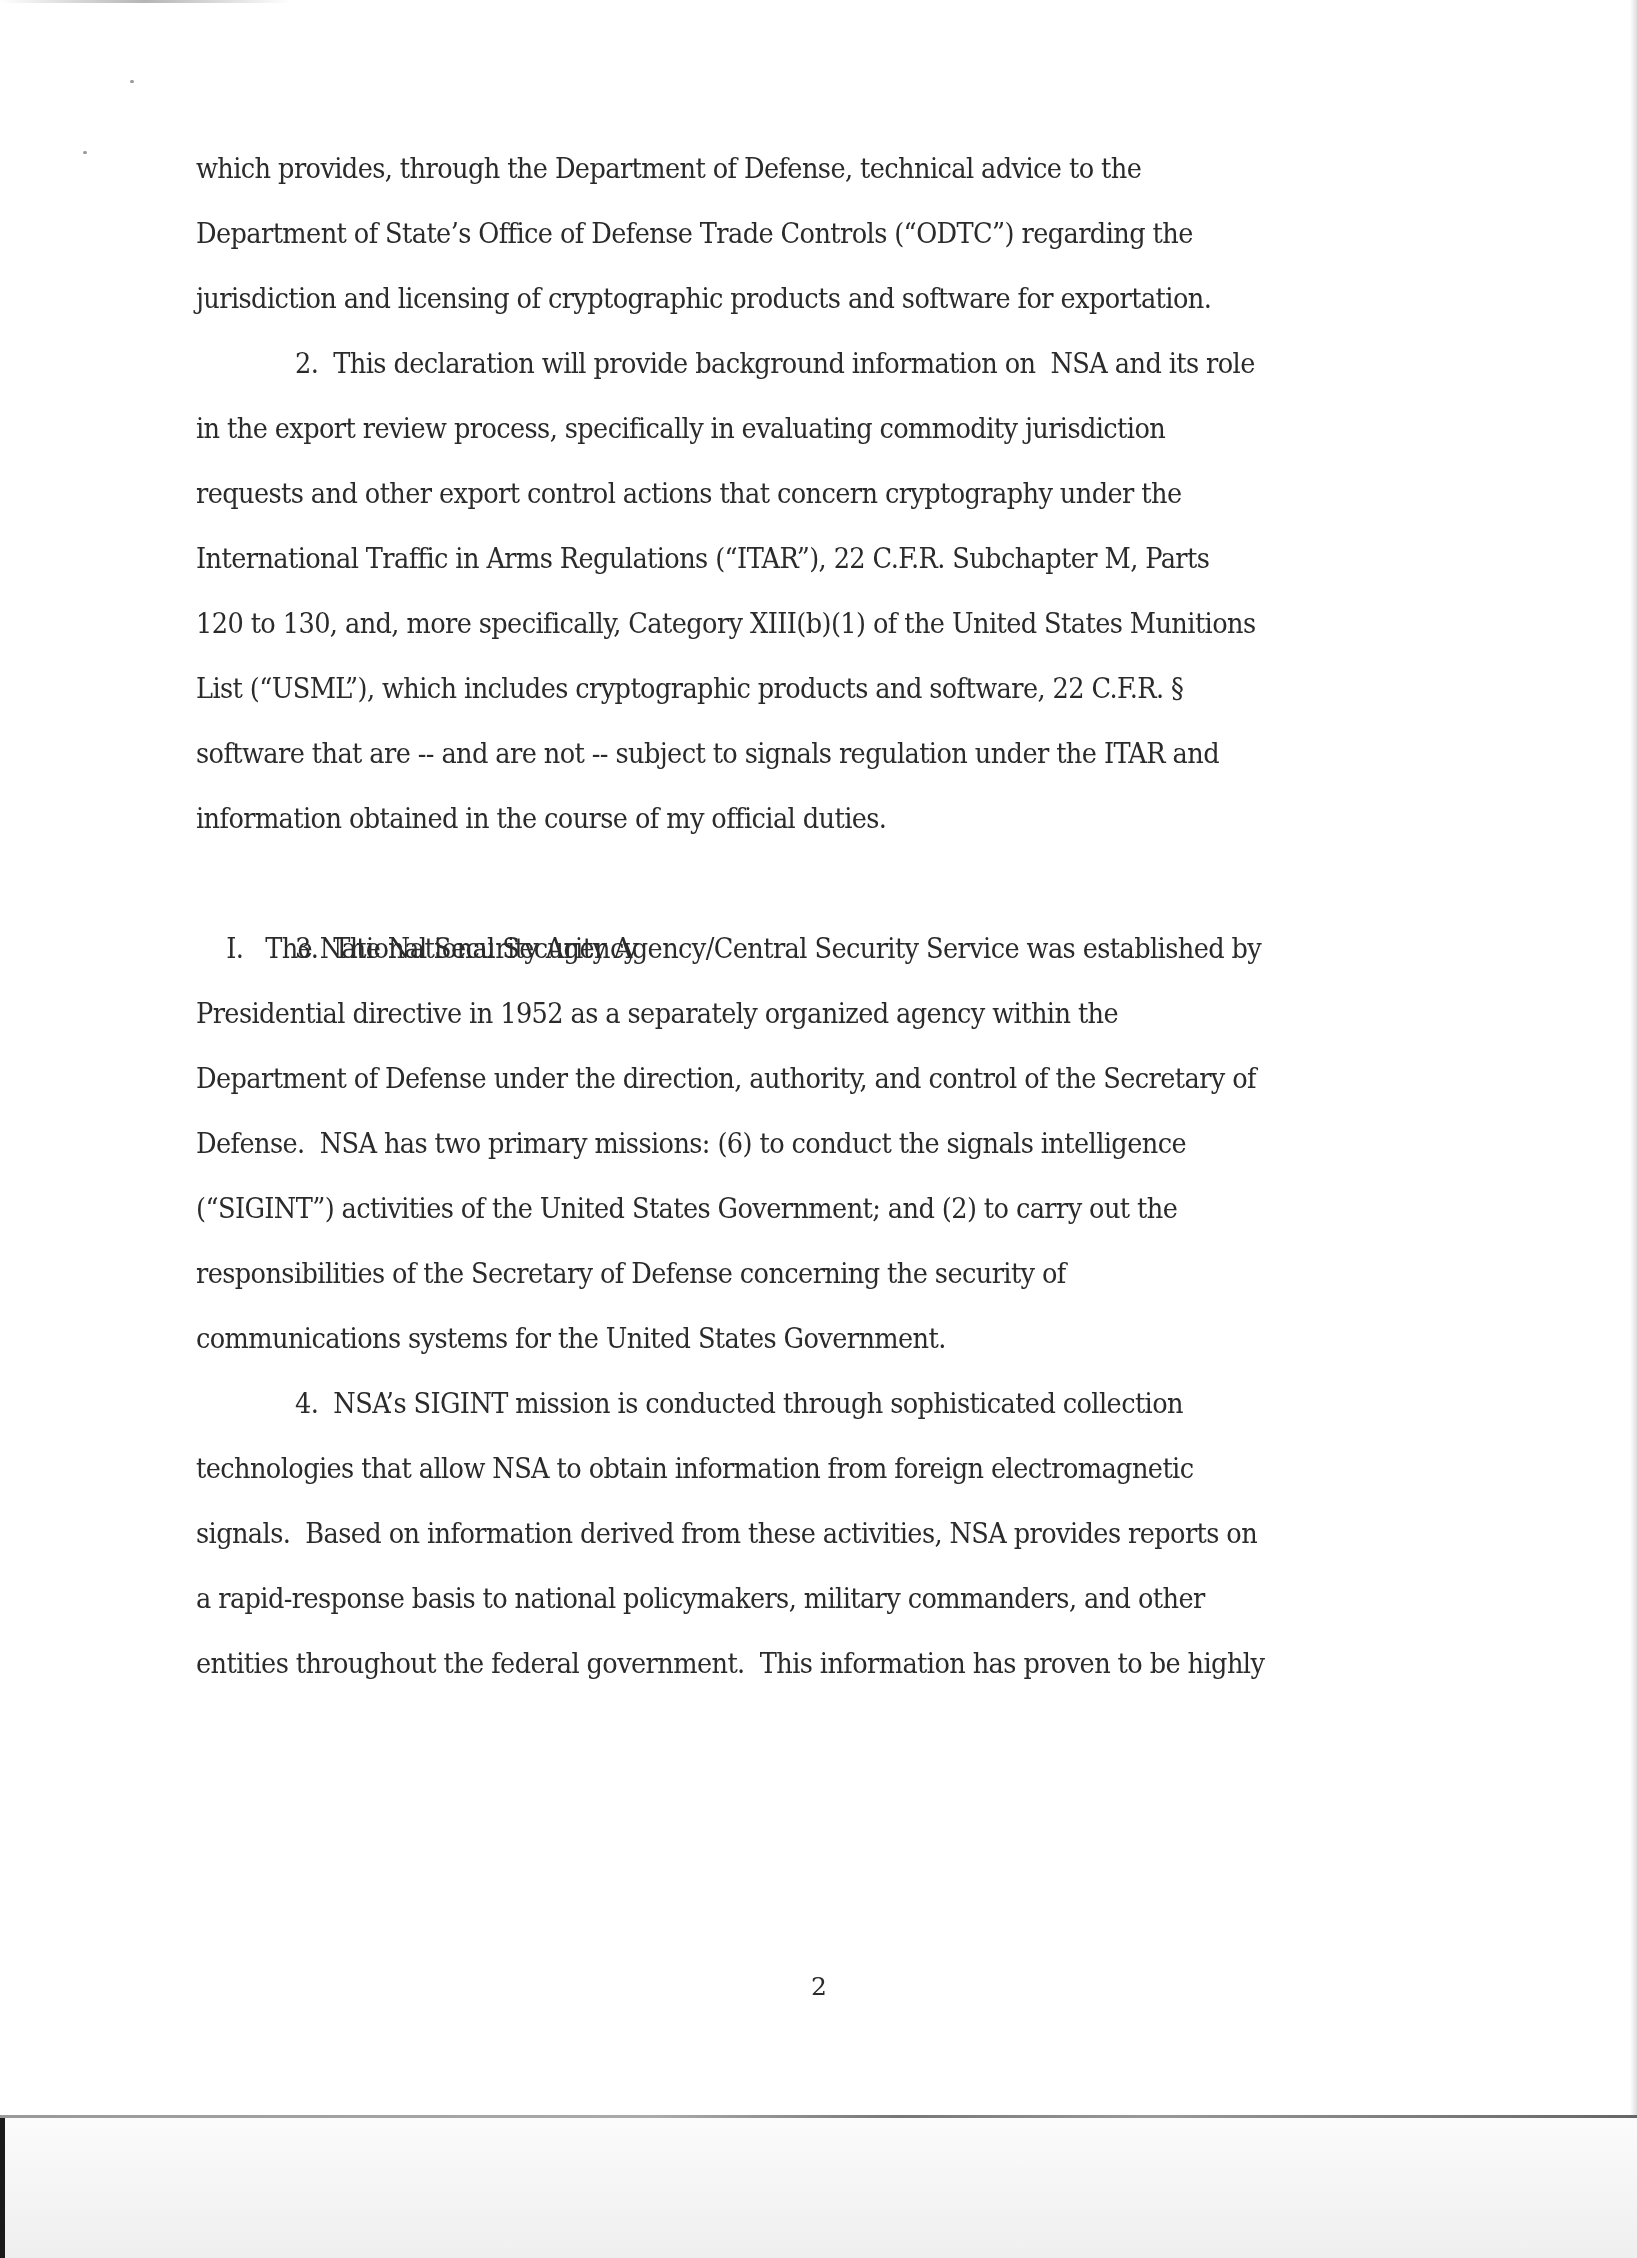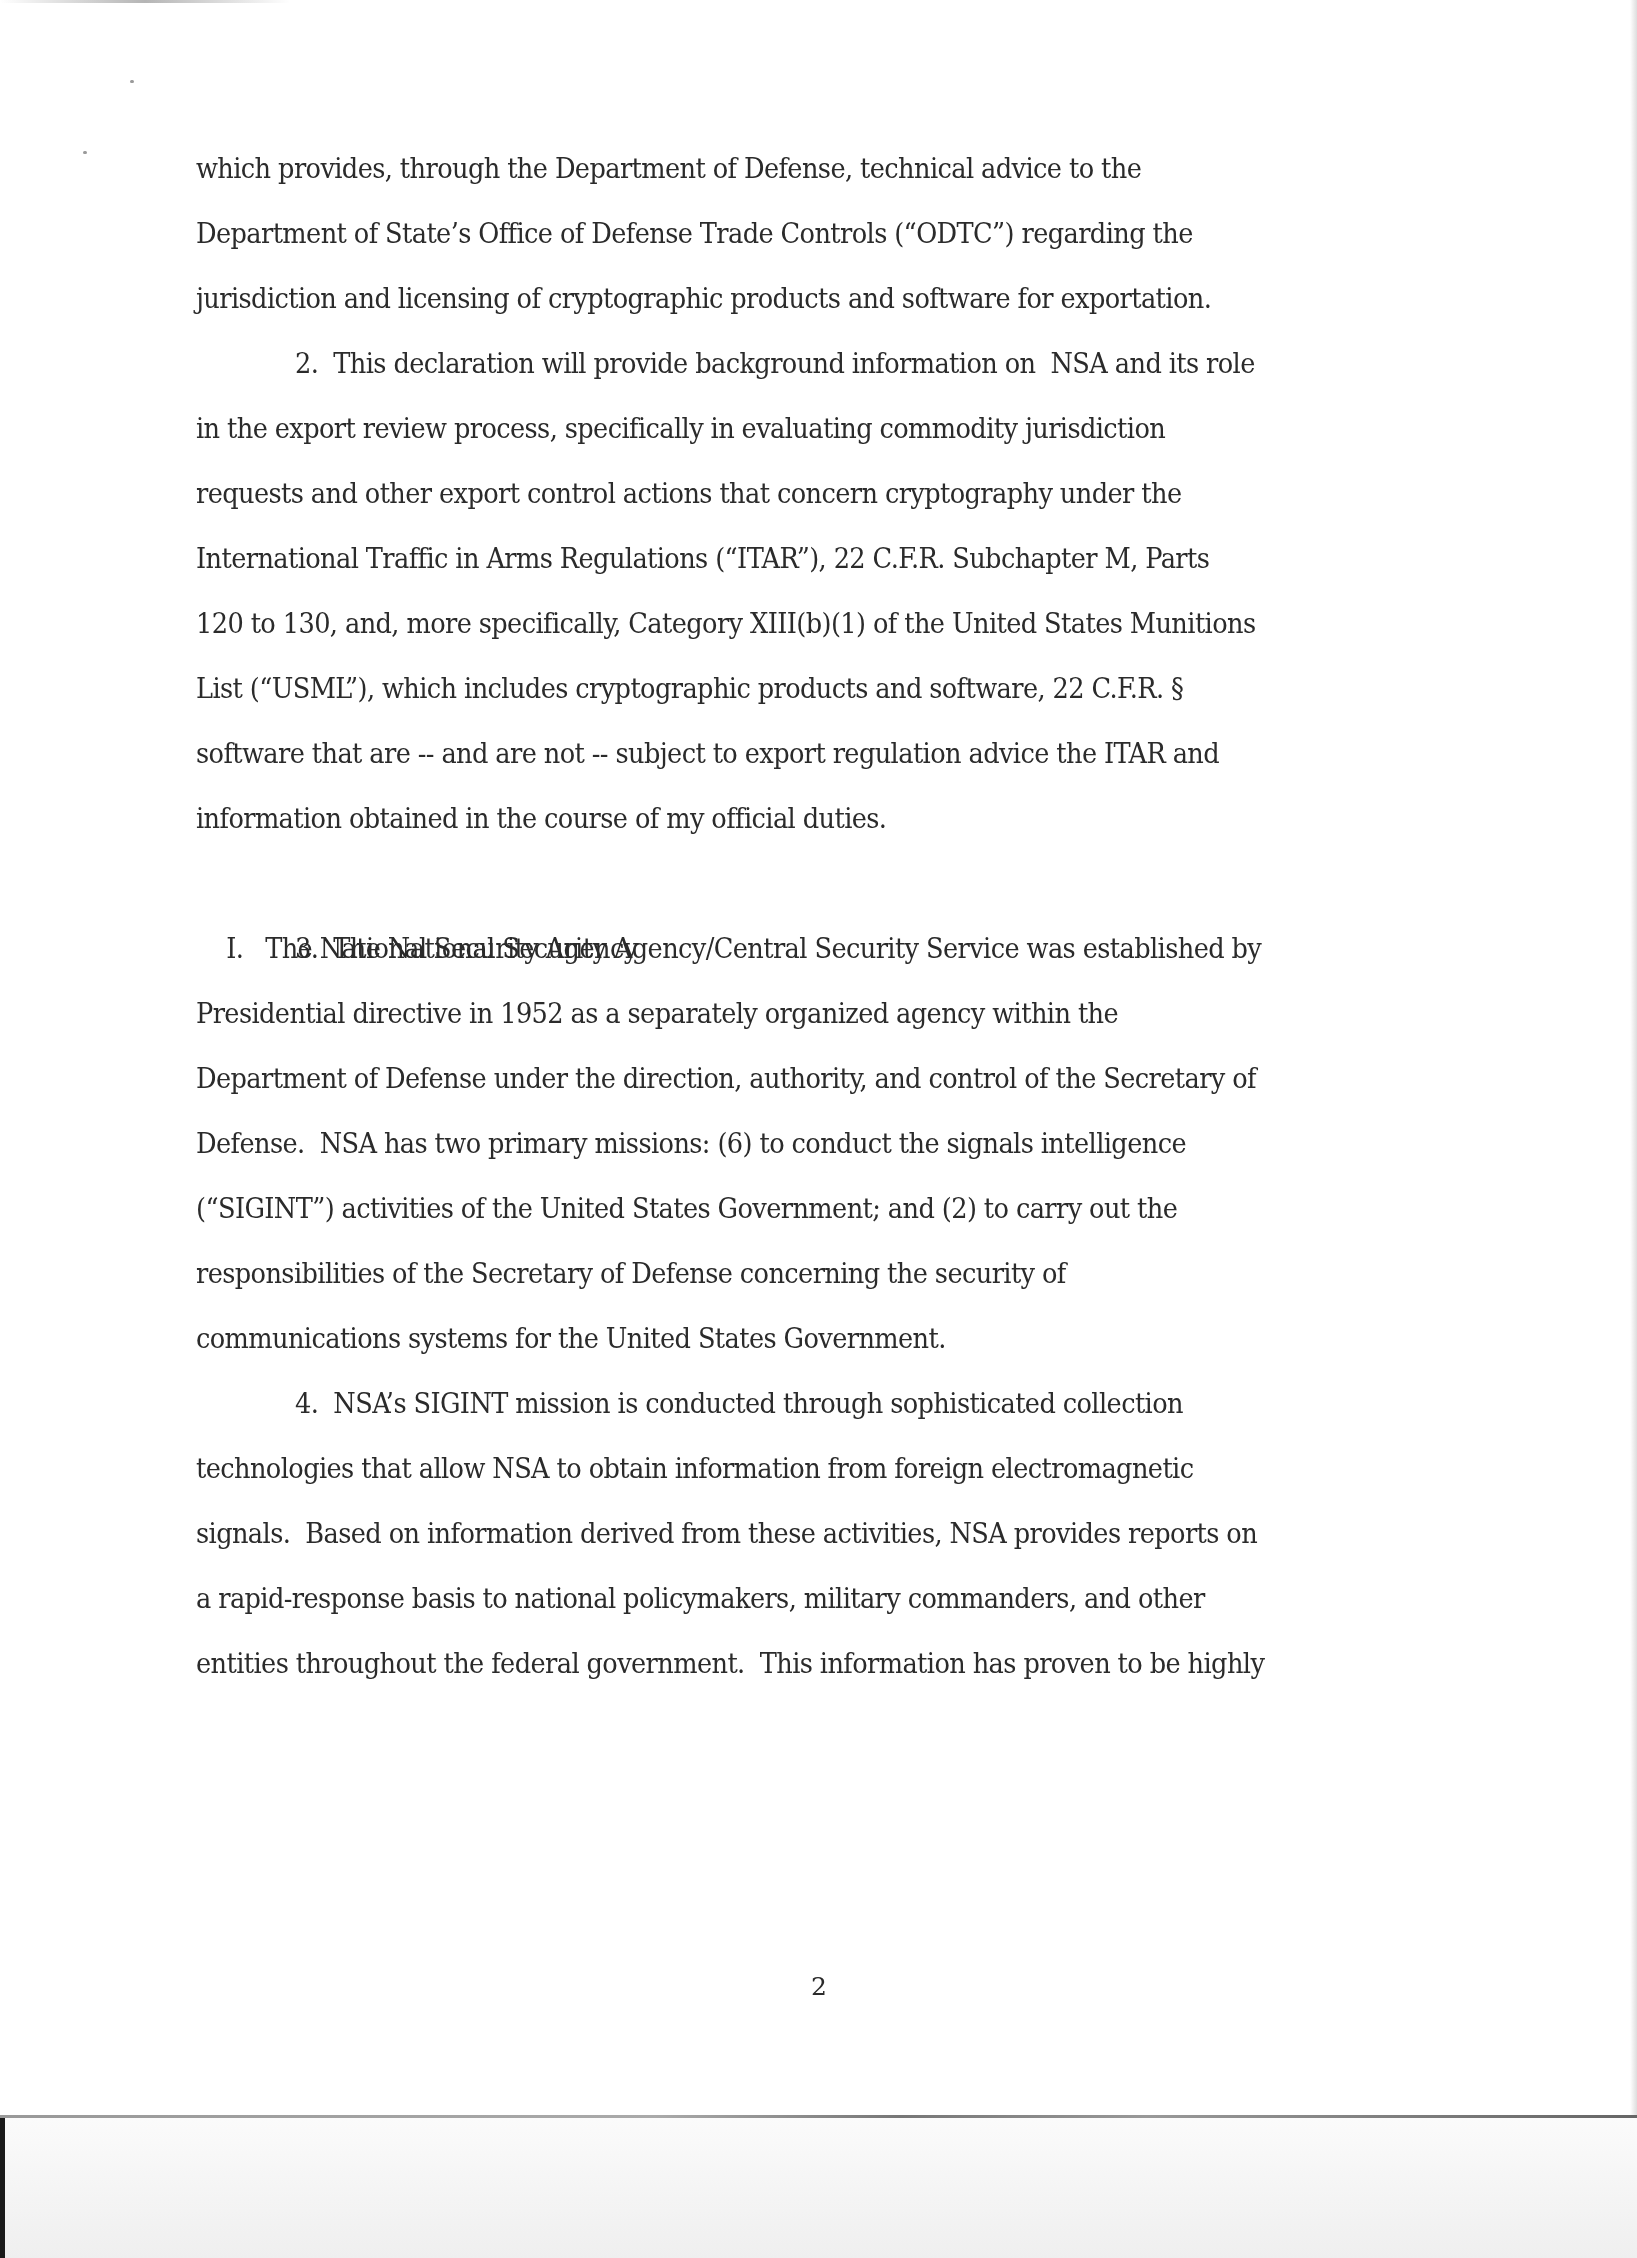--- a/index.html
+++ b/index.html
@@ -53,21 +53,21 @@
   <div id="lines-before">
       <div class="line">which provides, through the Department of Defense, technical advice to the</div>
       <div class="line">Department of State’s Office of Defense Trade Controls (“ODTC”) regarding the</div>
       <div class="line">jurisdiction and licensing of cryptographic products and software for exportation.</div>
       <div class="line indent">2.  This declaration will provide background information on  NSA and its role</div>
       <div class="line">in the export review process, specifically in evaluating commodity jurisdiction</div>
       <div class="line">requests and other export control actions that concern cryptography under the</div>
       <div class="line">International Traffic in Arms Regulations (“ITAR”), 22 C.F.R. Subchapter M, Parts</div>
       <div class="line">120 to 130, and, more specifically, Category XIII(b)(1) of the United States Munitions</div>
       <div class="line">List (“USML”), which includes cryptographic products and software, 22 C.F.R. §</div>
-      <div class="line">software that are -- and are not -- subject to export regulation advice the ITAR and</div>
+      <div class="line">software that are -- and are not -- subject to signals regulation under the ITAR and</div>
       <div class="line">information obtained in the course of my official duties.</div>
     </div>
   <div class="line">
     <span class="heading-num">I.</span><span class="heading-title">The National Security Agency</span>
   </div>
   <div id="lines-after">
       <div class="line indent">3.  The National Security Agency/Central Security Service was established by</div>
       <div class="line">Presidential directive in 1952 as a separately organized agency within the</div>
       <div class="line">Department of Defense under the direction, authority, and control of the Secretary of</div>
       <div class="line">Defense.  NSA has two primary missions: (6) to conduct the signals intelligence</div>

